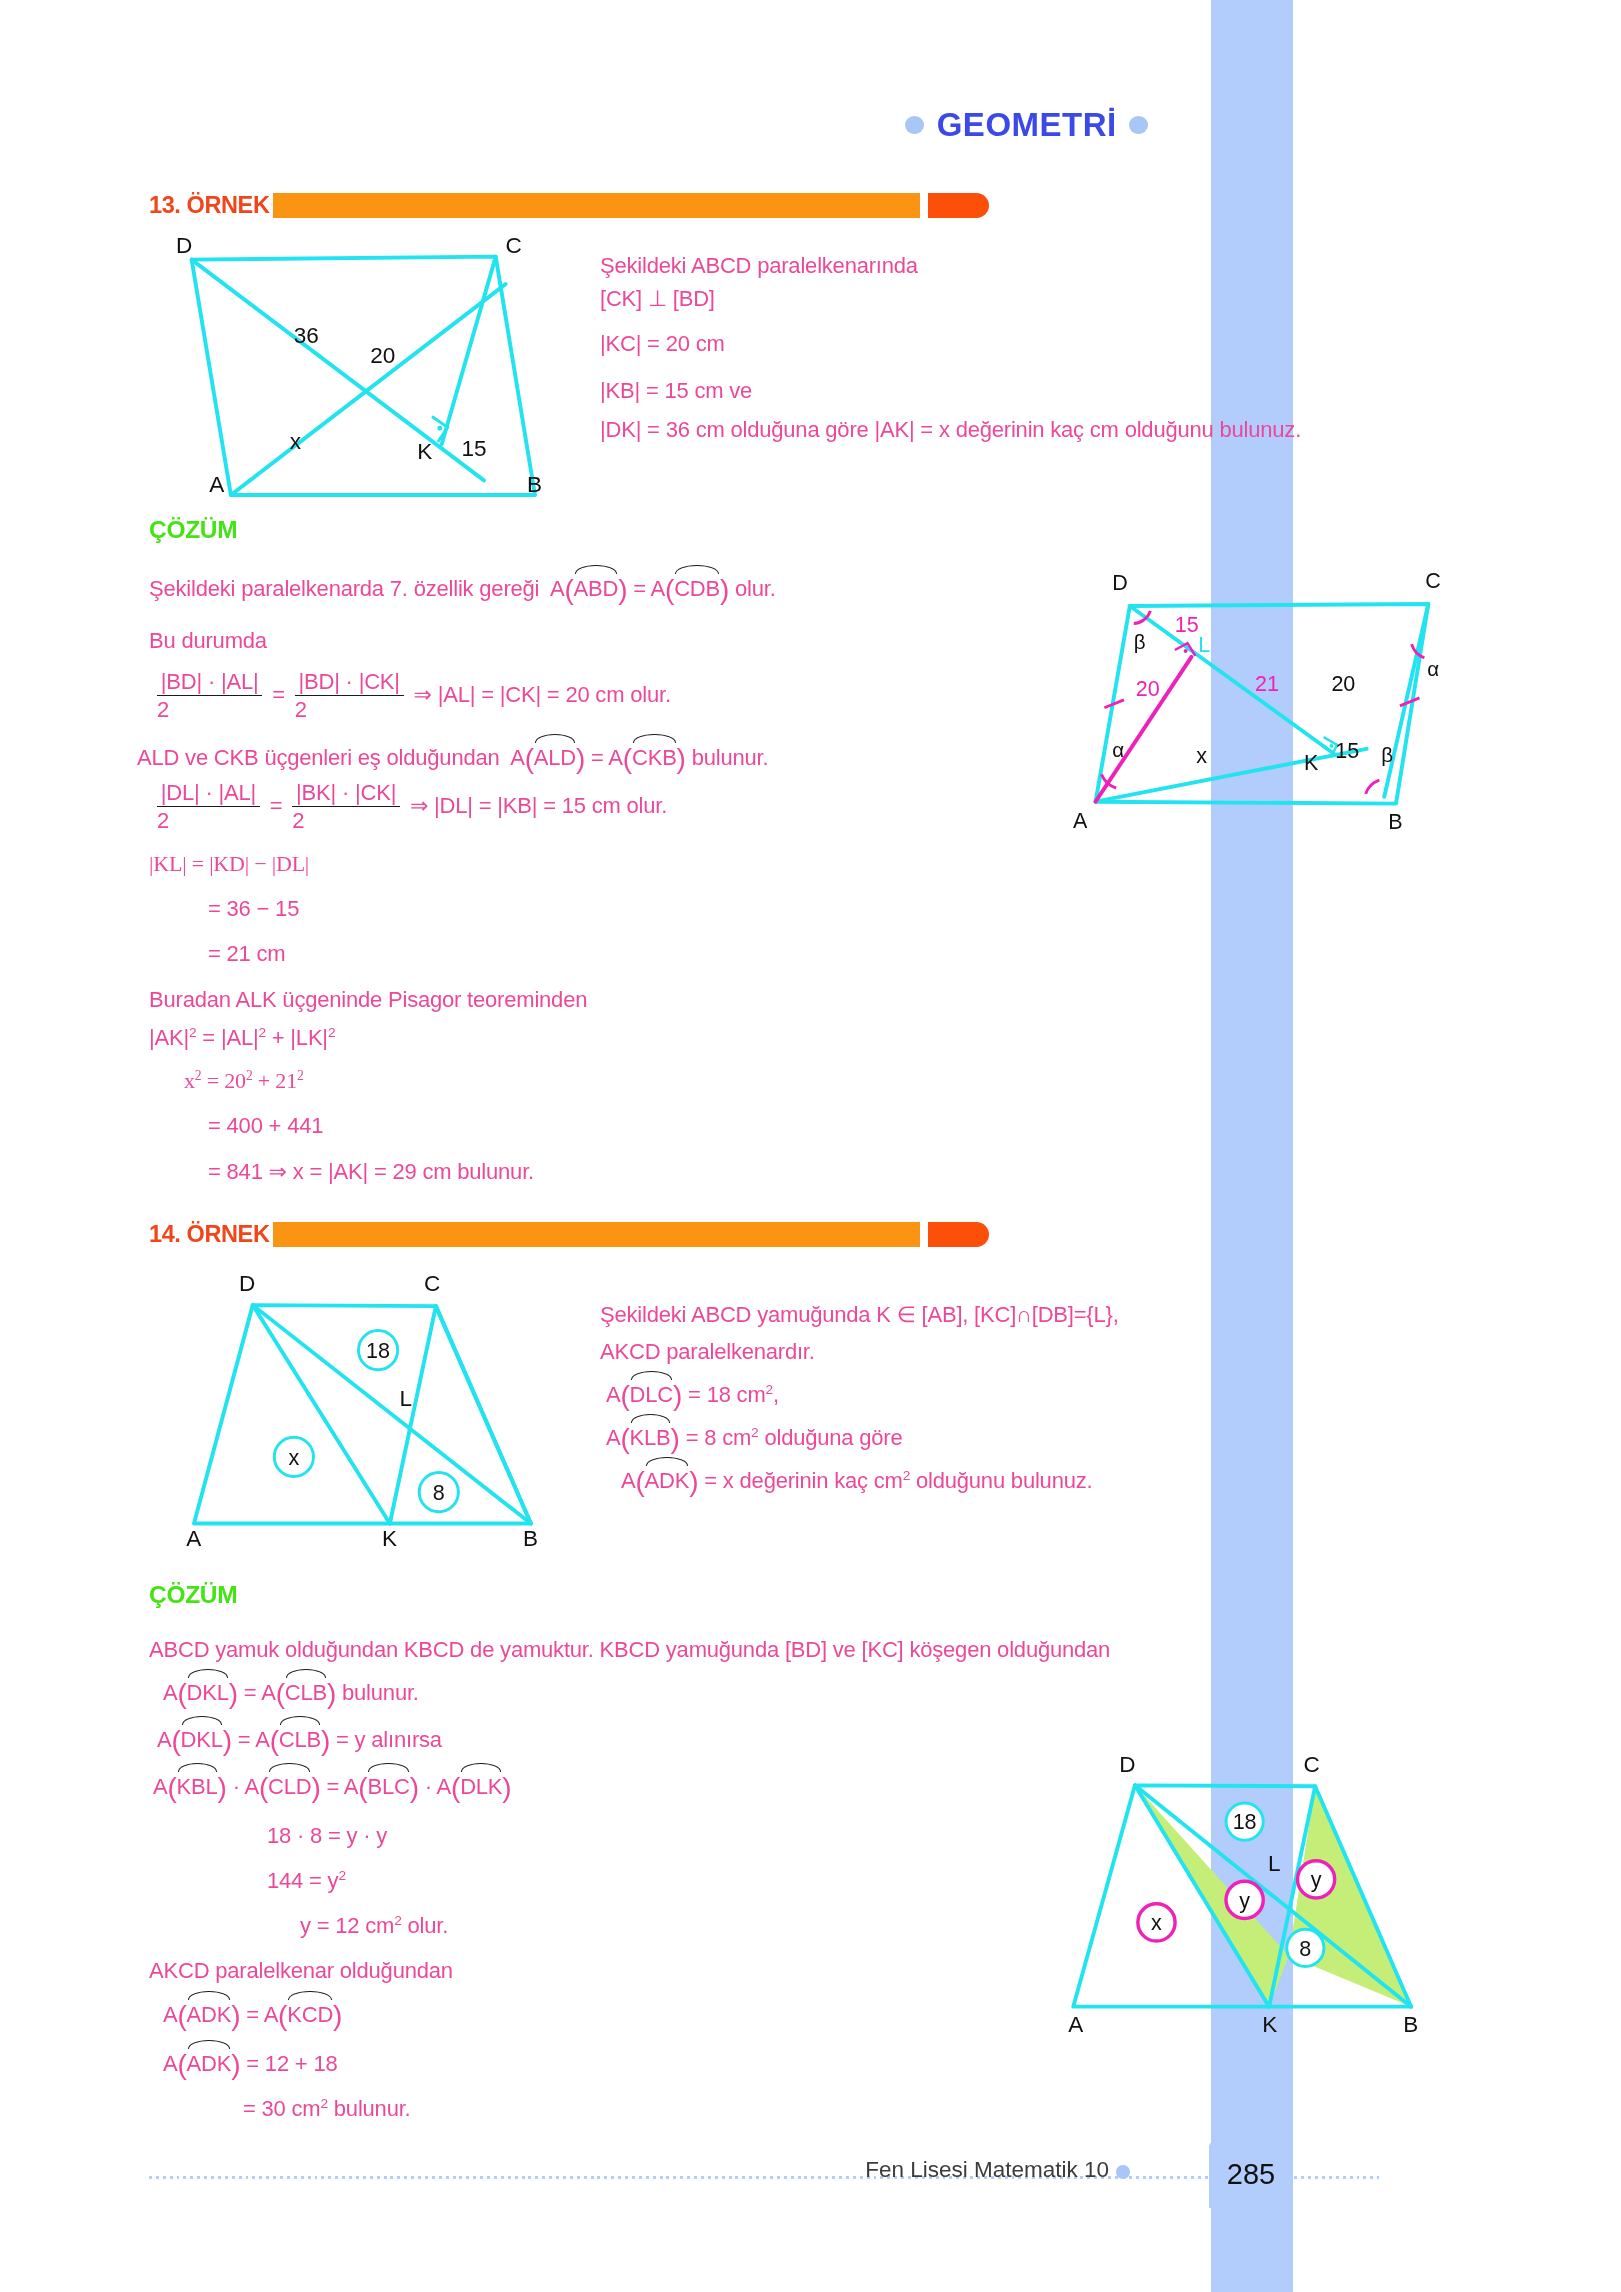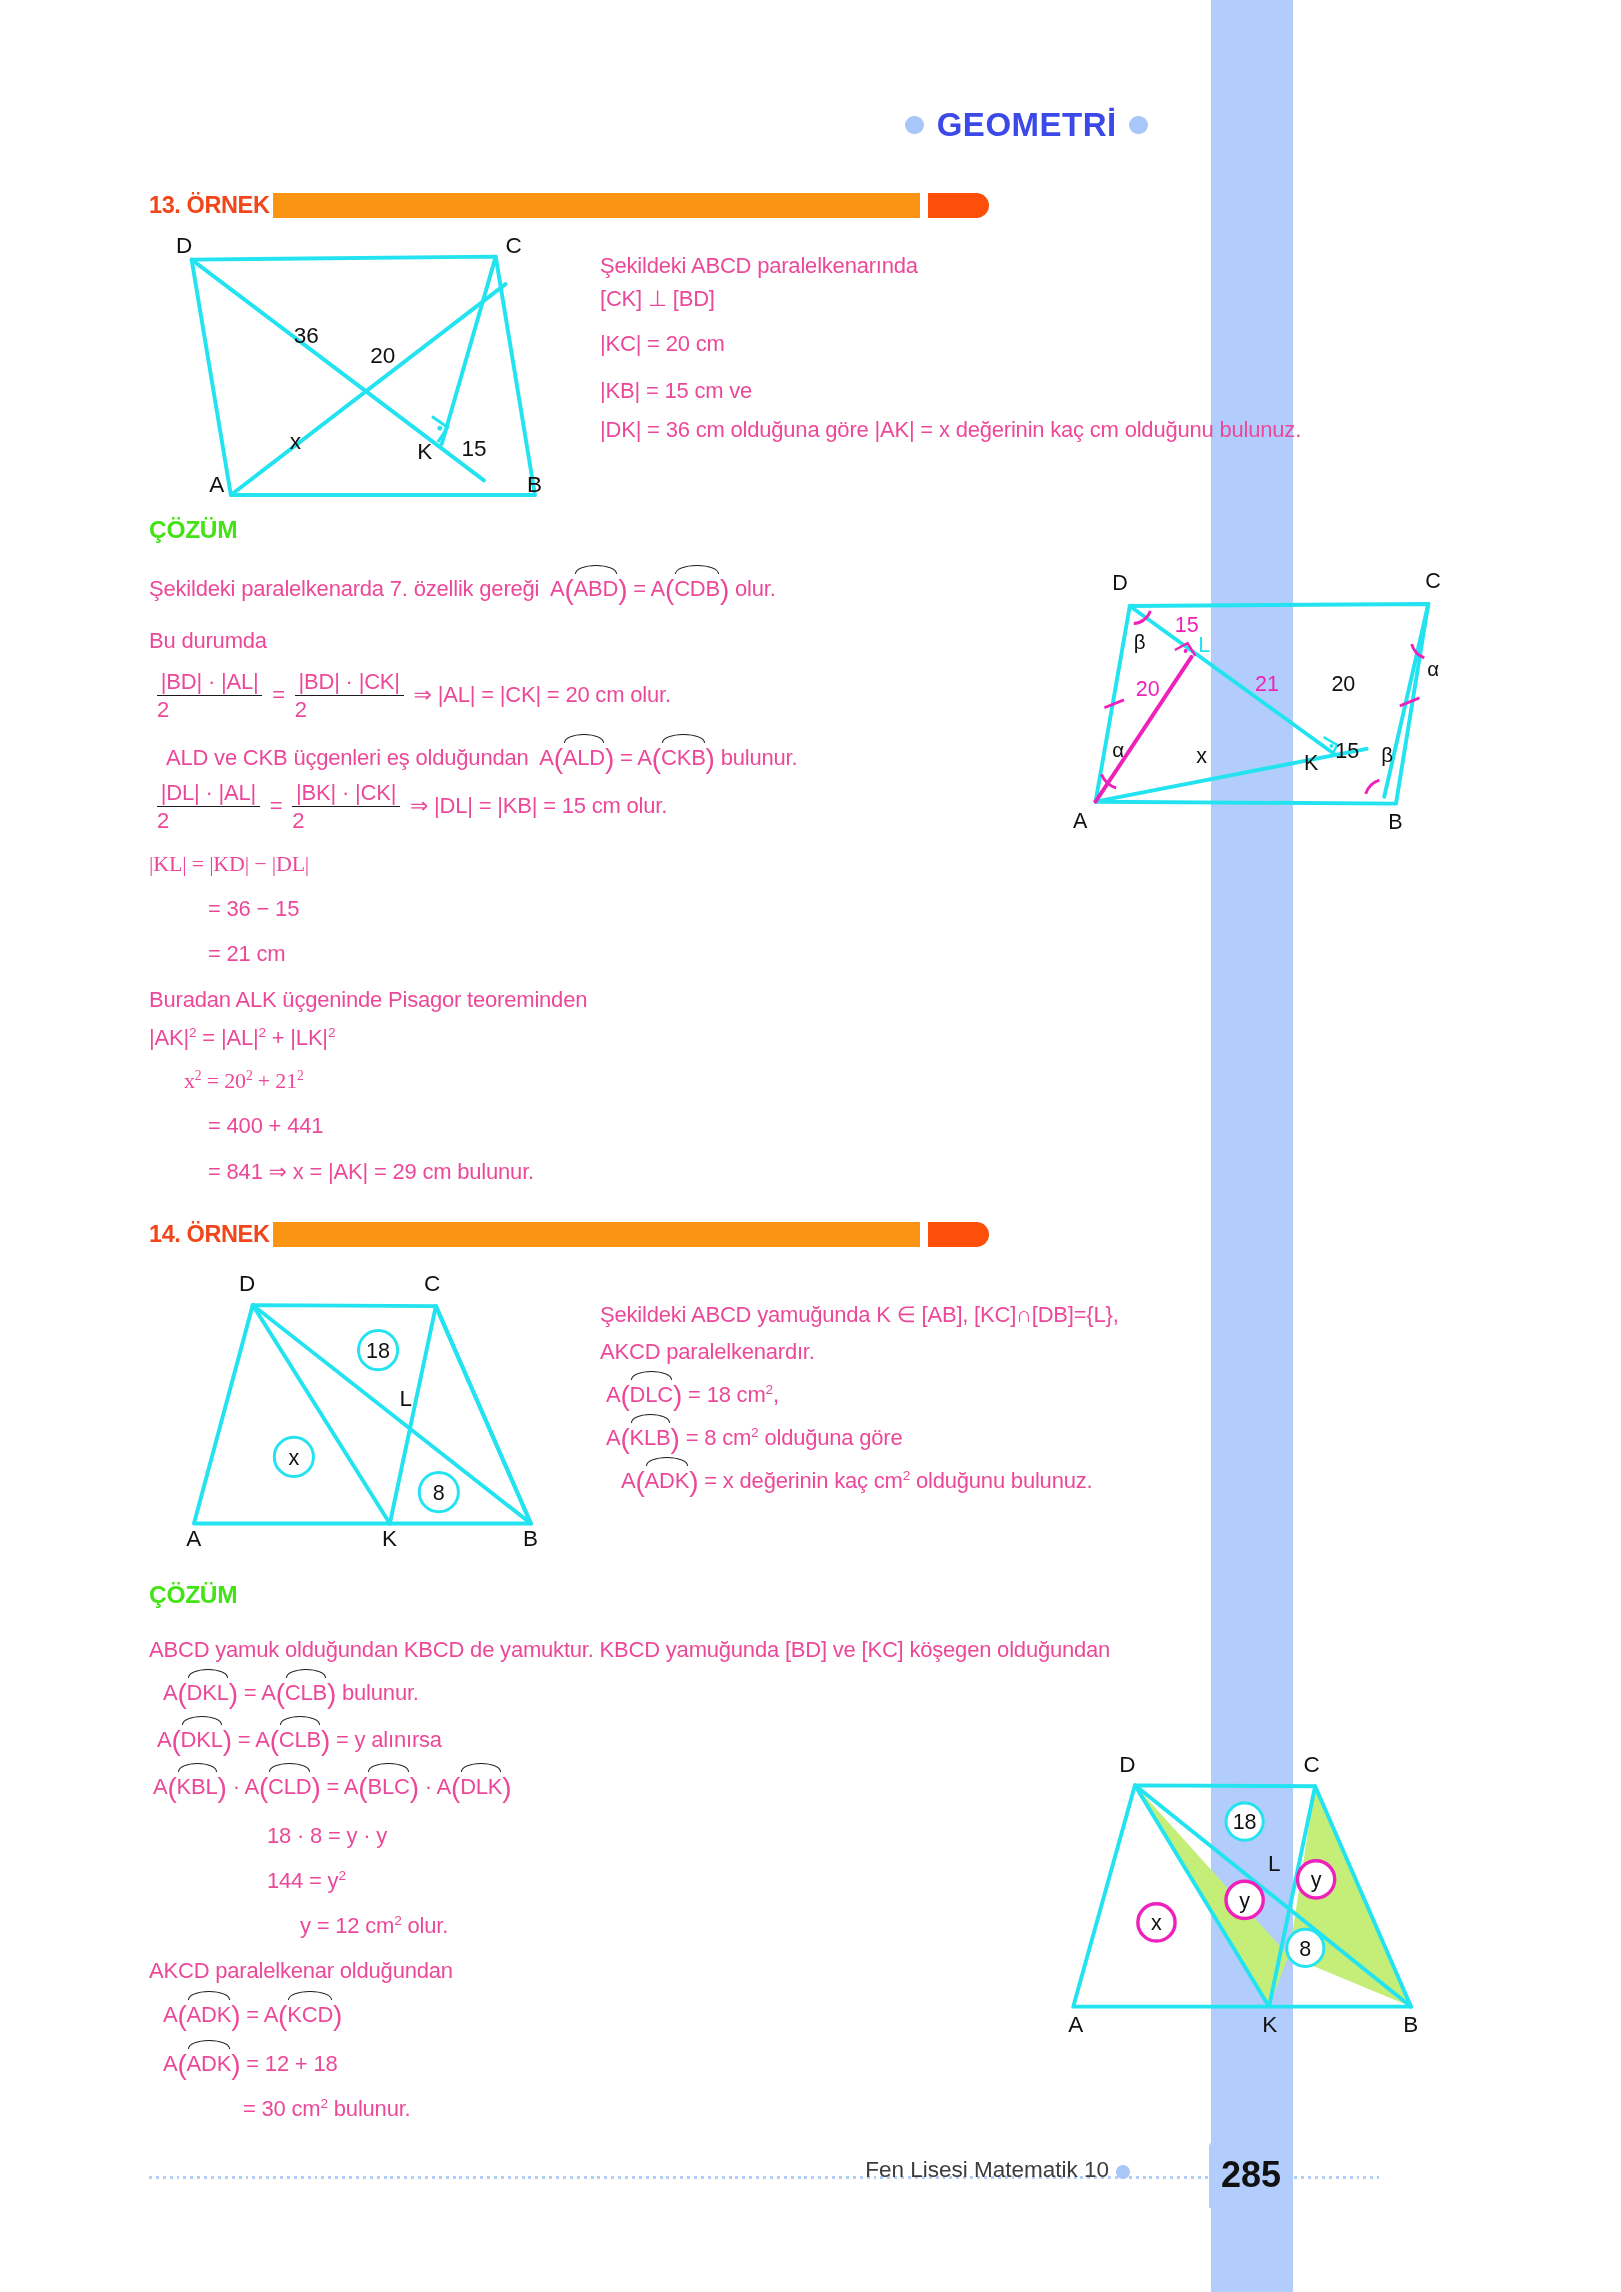--- a/index.html
+++ b/index.html
@@ -103,21 +103,21 @@
   .footer-dot {
     position:absolute; top: 2165px; right: 163px;
     width: 13.7px; height: 13.7px; border-radius: 50%; background: #a8c6f7;
   }
   .pagebox {
     position: absolute; top: 2141px; right: 0;
     width: 84px; height: 67px; background: #b2cdfb;
     display:flex; align-items:center; justify-content:center;
     border-top-left-radius: 5.9px;
   }
-  .pagebox span { font-size: 36px; font-weight: bold; color:#111; }
+  .pagebox span { font-size: 29px; font-weight: normal; color:#111; }
 </style>
 </head>
 <body>
 
 <div class="page">
 
   <div class="right-strip"></div>
 
   <div class="header">
     <span class="dot"></span>
@@ -175,21 +175,21 @@
 
   <div class="txt" style="left:149px; top:628px;">Bu durumda</div>
 
   <div class="txt" style="left:153px; top:669px;">
     <span class="frac"><span class="num">|BD| · |AL|</span><span class="den">2</span></span>
     =
     <span class="frac"><span class="num">|BD| · |CK|</span><span class="den">2</span></span>
     <span>⇒ |AL| = |CK| = 20 cm olur.</span>
   </div>
 
-  <div class="txt" style="left:166px; top:743px;">
+  <div class="txt" style="left:137px; top:743px;">
     <span>ALD ve CKB üçgenleri eş olduğundan</span>&nbsp;
     A<span class="paren">(</span><span class="arcwrap"><span class="arc"></span><span>ALD</span></span><span class="paren">)</span>
     = A<span class="paren">(</span><span class="arcwrap"><span class="arc"></span><span>CKB</span></span><span class="paren">)</span>
     <span>bulunur.</span>
   </div>
 
   <div class="txt" style="left:153px; top:780px;">
     <span class="frac"><span class="num">|DL| · |AL|</span><span class="den">2</span></span>
     =
     <span class="frac"><span class="num">|BK| · |CK|</span><span class="den">2</span></span>

